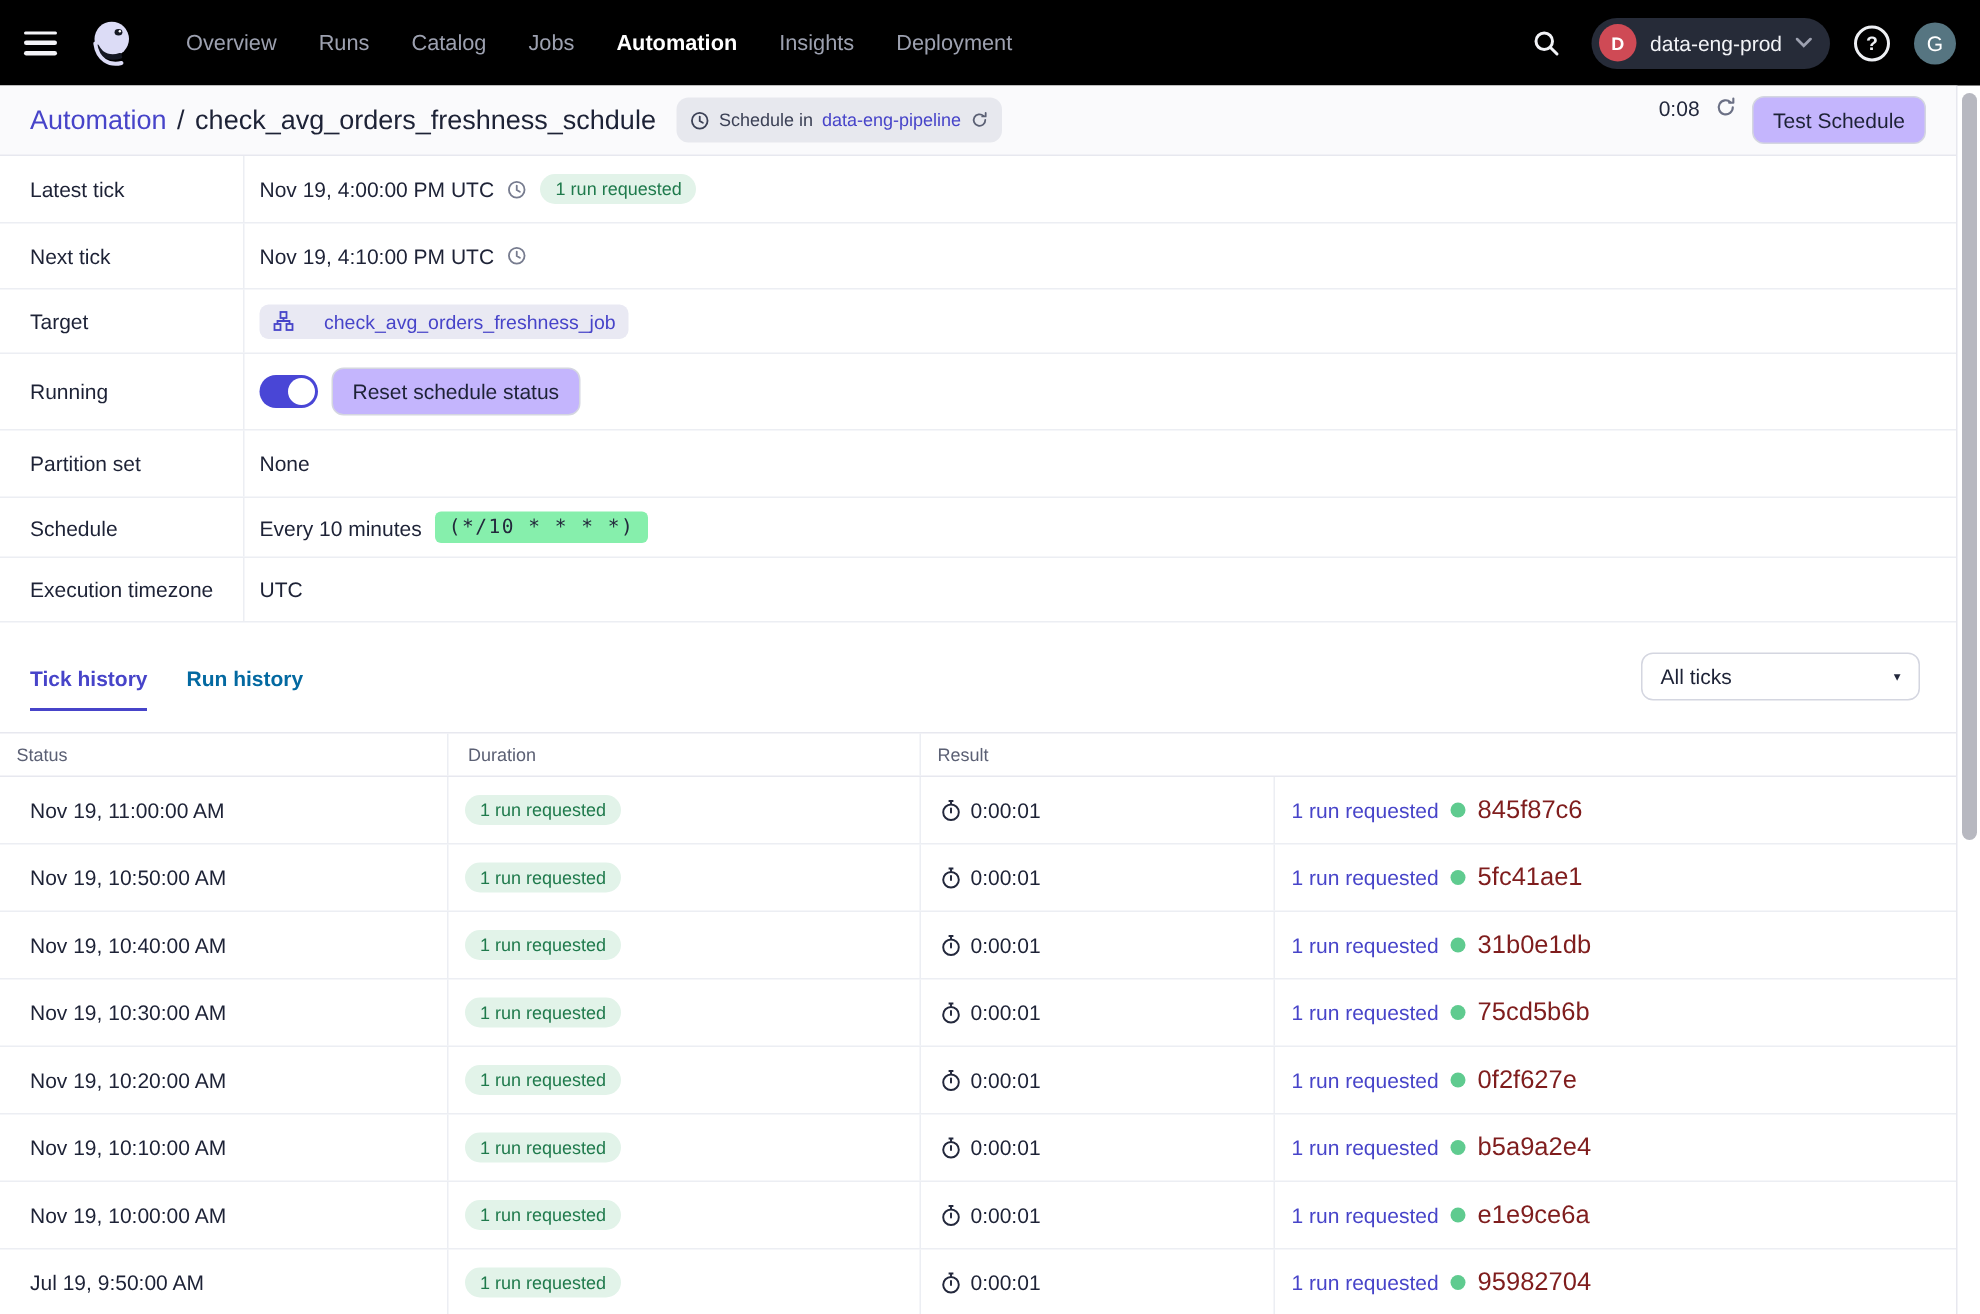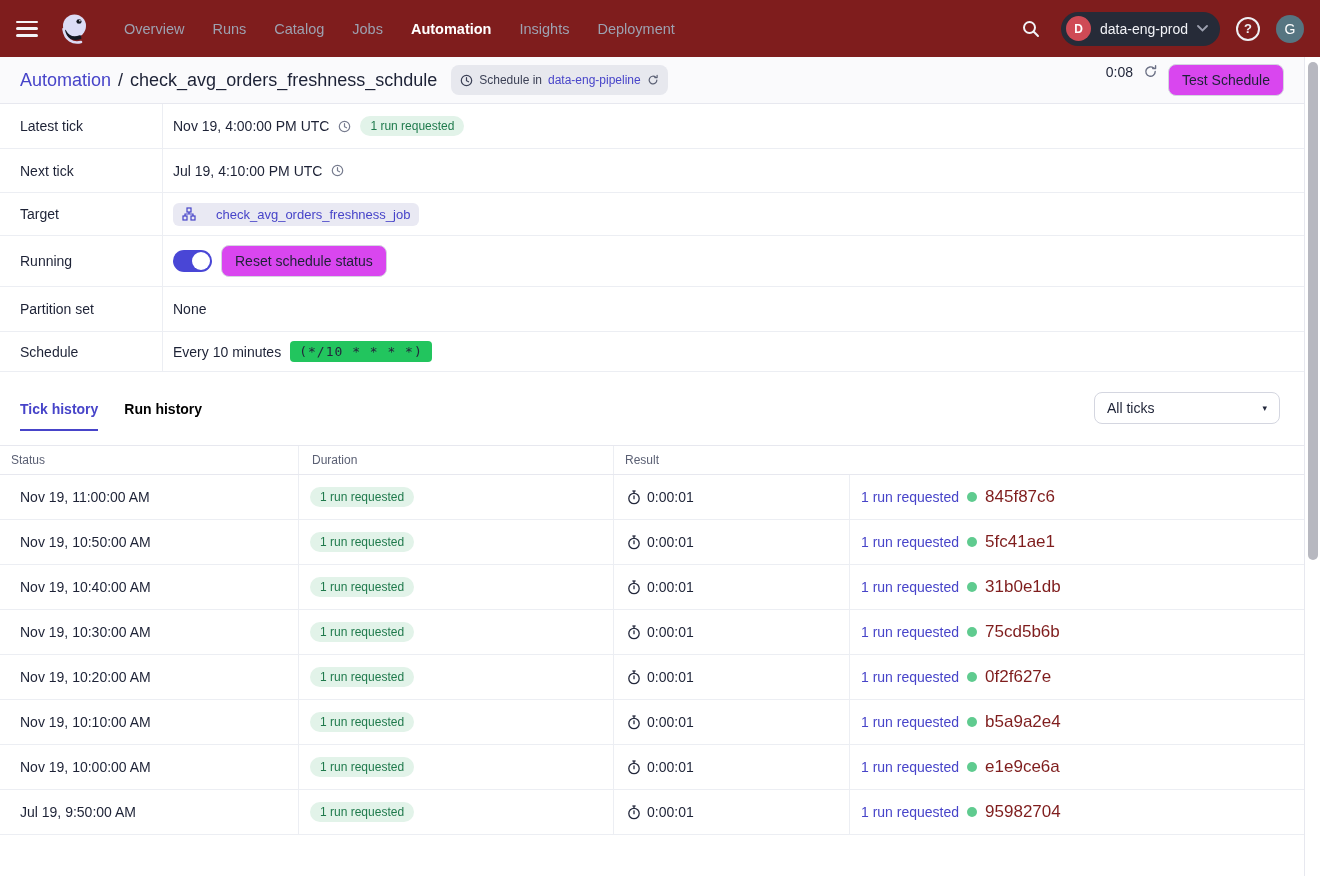--- a/index.html
+++ b/index.html
@@ -3,21 +3,21 @@
 <meta charset="utf-8">
 <style>
   * { box-sizing: border-box; }
   html,body { margin:0; padding:0; }
   body {
     width:1320px; height:876px; overflow:hidden; position:relative;
     font-family:"Liberation Sans", sans-serif; background:#fff; color:#1d2236;
   }
   
   .topnav {
-    height:57px; background:#7f1d1d; display:flex; align-items:center;
+    height:57px; background:#000000; display:flex; align-items:center;
     padding:0 16px; gap:14px;
   }
   .hamburger { width:22px; height:16px; display:flex; flex-direction:column; justify-content:space-between; cursor:pointer; }
   .hamburger span { display:block; height:2.5px; background:#f4f4f8; border-radius:2px; }
   .logo { width:36px; height:38px; margin-left:4px; }
   .nav-items { display:flex; align-items:center; gap:28px; margin-left:18px; }
   .nav-item { color:#9da1b0; font-size:14.5px; cursor:pointer; }
   .nav-item.active { color:#ffffff; font-weight:bold; }
   .nav-right { margin-left:auto; display:flex; align-items:center; gap:16px; }
   .search-btn { width:28px; height:28px; display:flex; align-items:center; justify-content:center; cursor:pointer; }
@@ -50,21 +50,21 @@
   .crumb-name { color:#1d2236; font-size:18px; font-weight:500; }
   .sched-badge {
     margin-left:14px; background:#e7e8ee; border-radius:8px; height:24px;
     display:flex; align-items:center; gap:6px; padding:15px 9px; font-size:12px; color:#3c4156;
   }
   .sched-badge .link { color:#4744c9; cursor:pointer; }
   .crumb-right { margin-left:auto; display:flex; align-items:flex-start; gap:10px; }
   .countdown { font-size:14px; color:#23283c; }
   .icon-btn { display:flex; align-items:center; cursor:pointer; }
   .btn {
-    background:#d946ef; border:1px solid #d4d6e0; border-radius:8px; height:32px;
+    background:#c4b5fd; border:1px solid #d4d6e0; border-radius:8px; height:32px;
     padding:0 13px; font-size:14px; color:#1d2236; font-weight:500;
     display:flex; align-items:center; cursor:pointer; font-family:"Liberation Sans", sans-serif;
   }
   
   .drow { display:flex; border-bottom:1px solid #eceef3; align-items:center; min-height:45px; }
   .dlabel {
     width:163px; flex:0 0 163px; align-self:stretch; border-right:1px solid #eceef3;
     display:flex; align-items:center; padding-left:20px; font-size:14px; color:#1d2236;
   }
   .dvalue { display:flex; align-items:center; gap:9px; padding-left:10px; font-size:14px; color:#1d2236; }
@@ -72,27 +72,27 @@
     background:#e2f3e9; color:#1f7a4c; font-size:12px; border-radius:10px;
     padding:3px 10px; white-space:nowrap;
   }
   .job-badge {
     background:#e9e9f3; border-radius:6px; padding:4px 9px; display:flex; align-items:center;
     gap:20px; color:#4744c9; font-size:13px; cursor:pointer;
   }
   .toggle { width:39px; height:22px; border-radius:11px; background:#4946d6; position:relative; cursor:pointer; }
   .toggle .knob { position:absolute; top:2px; right:2px; width:18px; height:18px; border-radius:50%; background:#fff; }
   .cron-badge {
-    background:#22c55e; border-radius:4px; padding:3px 9px; color:#23283c;
+    background:#86efac; border-radius:4px; padding:3px 9px; color:#23283c;
     font-family:"DejaVu Sans Mono", monospace; font-size:13px; letter-spacing:1px;
   }
   
   .tabsbar { height:73px; display:flex; align-items:center; padding:0 20px; position:relative; }
   .tabs { display:flex; gap:26px; }
-  .tab { font-size:14px; font-weight:bold; color:#000000; padding-bottom:14px; position:relative; cursor:pointer; margin-top:14px; }
+  .tab { font-size:14px; font-weight:bold; color:#0369a1; padding-bottom:14px; position:relative; cursor:pointer; margin-top:14px; }
   .tab.active { color:#4744c9; }
   .tab.active::after { content:""; position:absolute; left:0; right:0; bottom:0; height:2px; background:#4744c9; }
   .select {
     position:absolute; right:24px; top:20px; width:186px; height:32px; border:1px solid #d4d6e0;
     border-radius:8px; background:#fff; display:flex; align-items:center; justify-content:space-between;
     padding:0 12px; font-size:14px; color:#1d2236; cursor:pointer;
   }
   .select .caret { font-size:9px; color:#23283c; }
   
   .ttable { border-top:1px solid #e7e8ef; }
@@ -200,21 +200,21 @@
         <svg width="13" height="13" viewBox="0 0 14 14">
             <circle cx="7" cy="7" r="5.6" stroke="#777c8f" stroke-width="1.3" fill="none"></circle>
             <path d="M7 4 V7.2 L9.2 8.4" stroke="#777c8f" stroke-width="1.3" fill="none" stroke-linecap="round"></path>
           </svg>
         <span class="badge-green">1 run requested</span>
       </div>
     </div>
     <div class="drow" style="min-height:44px">
       <div class="dlabel">Next tick</div>
       <div class="dvalue">
-        <span>Jul 19, 4:10:00 PM UTC</span>
+        <span>Nov 19, 4:10:00 PM UTC</span>
         <svg width="13" height="13" viewBox="0 0 14 14">
             <circle cx="7" cy="7" r="5.6" stroke="#777c8f" stroke-width="1.3" fill="none"></circle>
             <path d="M7 4 V7.2 L9.2 8.4" stroke="#777c8f" stroke-width="1.3" fill="none" stroke-linecap="round"></path>
           </svg>
       </div>
     </div>
     <div class="drow" style="min-height:43px">
       <div class="dlabel">Target</div>
       <div class="dvalue">
         <span class="job-badge">
@@ -243,20 +243,26 @@
           <span>None</span>
         </div>
     </div>
     <div class="drow" style="min-height:40px">
       <div class="dlabel">Schedule</div>
       <div class="dvalue">
         <span>Every 10 minutes</span>
         <span class="cron-badge">(*/10 * * * *)</span>
       </div>
     </div>
+    <div class="drow" style="min-height:43px">
+      <div class="dlabel">Execution timezone</div>
+      <div class="dvalue">
+          <span>UTC</span>
+        </div>
+    </div>
   </div>
 
   <div class="tabsbar">
     <div class="tabs">
       <div class="tab active">Tick history</div>
       <div class="tab">Run history</div>
     </div>
     <div class="select">
       <span>All ticks</span>
       <span class="caret">▾</span>

